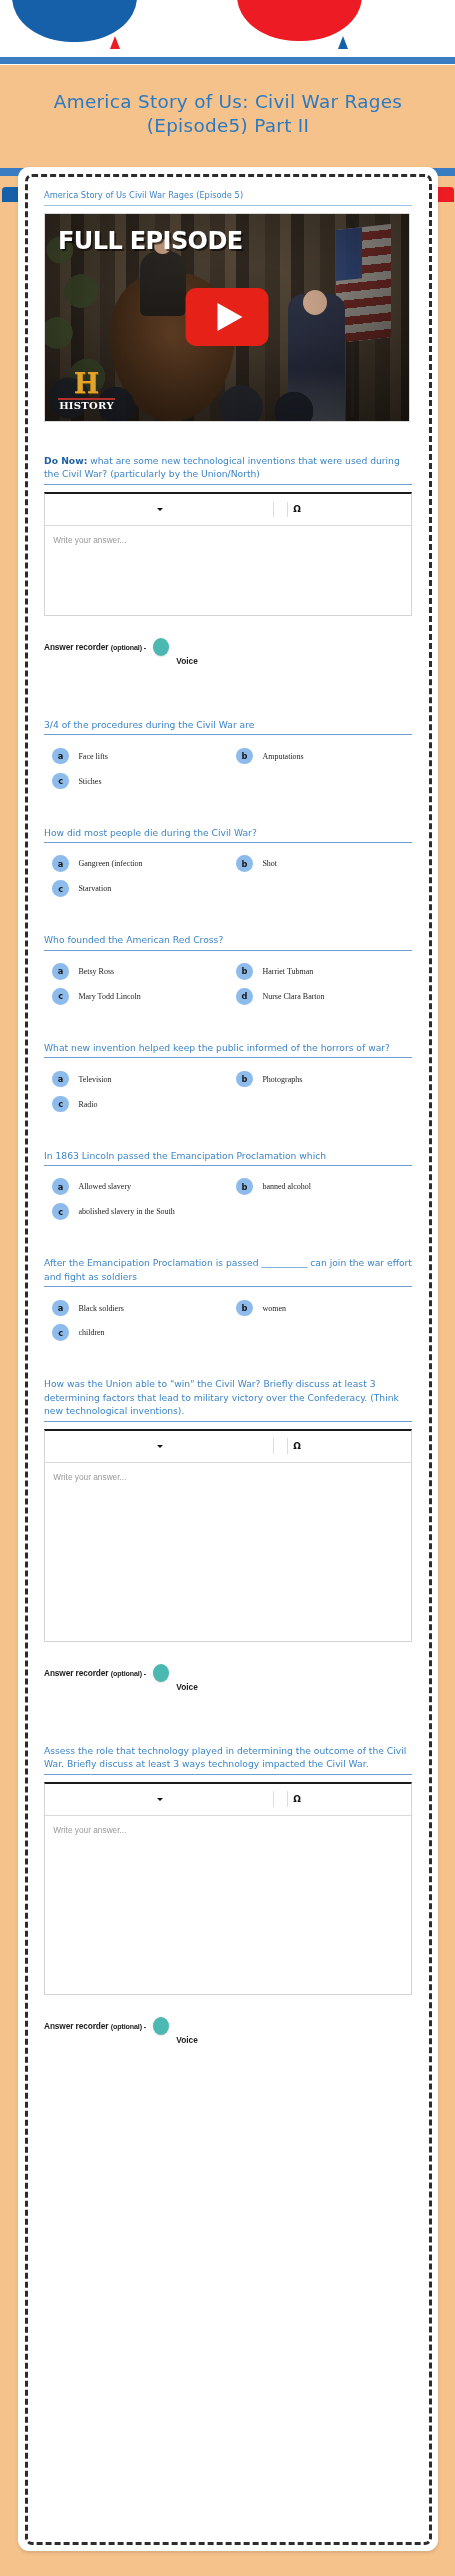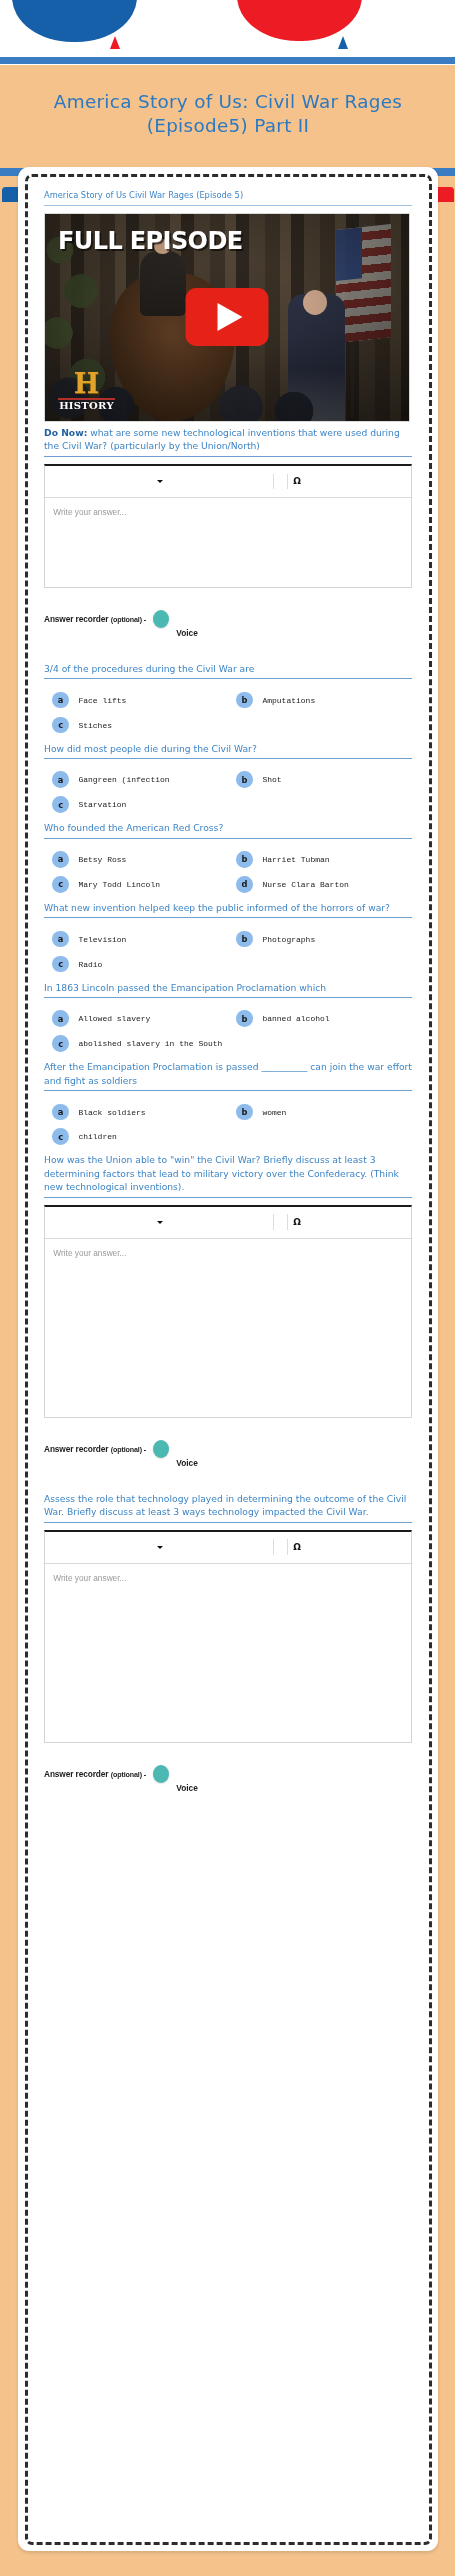--- a/index.html
+++ b/index.html
@@ -257,21 +257,21 @@
   }
   .play-tri {
     width: 0; height: 0;
     border-top: 14.2px solid transparent;
     border-bottom: 14.2px solid transparent;
     border-left: 25px solid #ffffff;
     margin-left: 5.3px;
   }
 
   
-  .q-block { padding-top: 4px; }
+  .q-block { padding-top: 32px; }
   .q-text {
     color: #3e85c6;
     font-family: "DejaVu Sans", sans-serif;
     font-size: 9.2px;
     line-height: 1.46;
     padding-bottom: 3px;
   }
   .q-text b { color: #1f5f9e; font-weight: bold; }
   .q-rule { border: 0; border-top: 0.6px solid #6d9fd0; margin: 0; }
 
@@ -294,21 +294,21 @@
     border-radius: 50%;
     background: #8dbcec;
     color: #1a1a1a;
     font-family: "DejaVu Sans", sans-serif;
     font-size: 8.3px;
     font-weight: bold;
     display: flex; align-items: center; justify-content: center;
     margin-right: 9.5px;
   }
   .choice-label {
-    font-family: Liberation Mono, monospace;
+    font-family: Liberation Serif, serif;
     font-size: 8px;
     color: #1c1c1c;
     line-height: 1.45;
     padding-top: 3px;
   }
 
   
   .editor {
     margin-top: 7.1px;
     border: 0.6px solid #d4d4d4;

